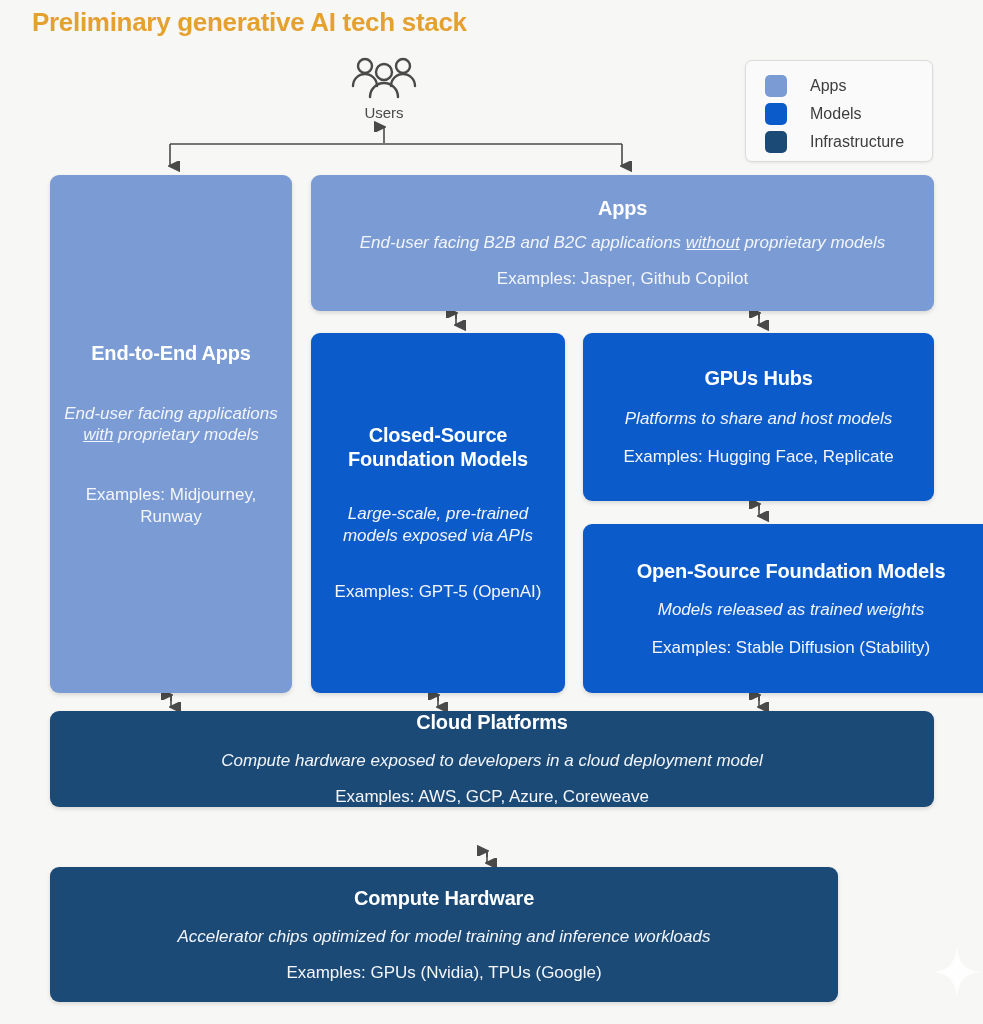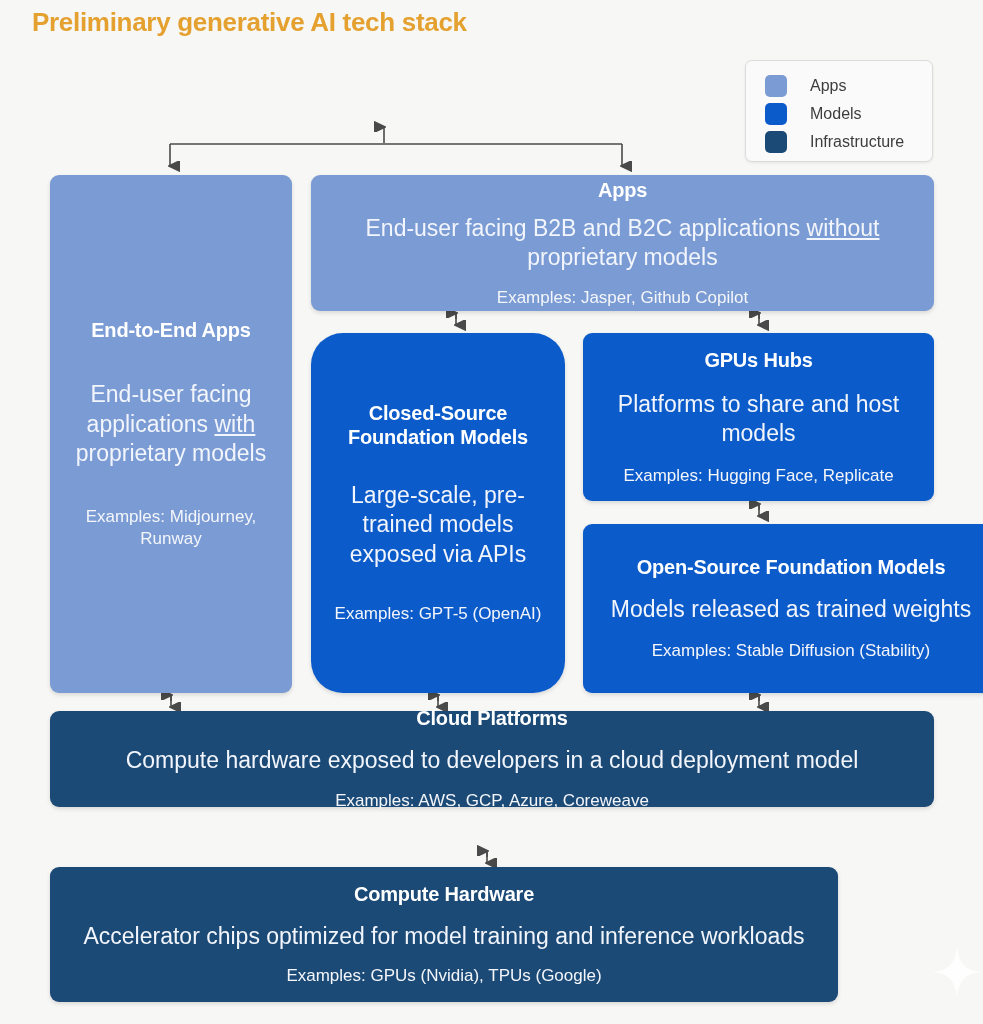--- a/index.html
+++ b/index.html
@@ -98,35 +98,36 @@
     text-align: center;
     padding: 10px 14px;
   }
   .box-title {
     font-size: 20px;
     font-weight: bold;
     line-height: 1.2;
     letter-spacing: -0.2px;
   }
   .box-desc {
-    font-size: 23px;
+    font-size: 17px;
+    font-style: italic;
     line-height: 1.28;
     color: #f2f5fb;
   }
   .box-desc u { text-decoration: underline; }
   .box-examples {
     font-size: 17px;
     line-height: 1.28;
     color: #f4f6fa;
   }
 
   
   #box-e2e       { left: 50px;  top: 175px; width: 242px; height: 518px; }
   #box-apps      { left: 311px; top: 175px; width: 623px; height: 136px; }
-  #box-closed    { left: 311px; top: 333px; width: 254px; height: 360px; border-radius: 32px; }
+  #box-closed    { left: 311px; top: 333px; width: 254px; height: 360px; }
   #box-hubs      { left: 583px; top: 333px; width: 351px; height: 168px; }
   #box-open      { left: 583px; top: 524px; width: 416px; height: 169px; }
   #box-cloud     { left: 50px;  top: 711px; width: 884px; height: 96px; }
   #box-hardware  { left: 50px;  top: 867px; width: 788px; height: 135px; }
 
   #box-e2e .box-title   { margin-bottom: 38px; }
   #box-e2e .box-desc    { margin-bottom: 38px; }
   #box-apps .box-title  { margin-bottom: 12px; }
   #box-apps .box-desc   { margin-bottom: 14px; }
   #box-closed .box-title{ margin-bottom: 32px; }
@@ -164,20 +165,31 @@
     <div class="legend-row">
       <span class="legend-swatch" style="background:#0b5bcb;"></span>
       <span class="legend-label">Models</span>
     </div>
     <div class="legend-row">
       <span class="legend-swatch" style="background:#1b4a77;"></span>
       <span class="legend-label">Infrastructure</span>
     </div>
   </div>
 
+  <div id="users-group">
+    <svg id="users-icon" width="68" height="48" viewBox="0 0 68 48" fill="none" stroke="#4a4a4a" stroke-width="2.4" stroke-linecap="round" stroke-linejoin="round">
+      <circle cx="15" cy="11" r="7"></circle>
+      <path d="M3 31 a12 12 0 0 1 24 0"></path>
+      <circle cx="53" cy="11" r="7"></circle>
+      <path d="M41 31 a12 12 0 0 1 24 0"></path>
+      <circle cx="34" cy="17" r="8"></circle>
+      <path d="M20 42 a14 14 0 0 1 28 0"></path>
+    </svg>
+    <div id="users-label">Users</div>
+  </div>
 
   <svg id="connectors" viewBox="0 0 983 1024" stroke="#4a4a4a" fill="#4a4a4a">
     <defs>
       <marker id="arrow-down" markerWidth="7" markerHeight="7" refX="3.2" refY="6" orient="auto">
         <path d="M0,0 L6.4,0 L3.2,6.8 z" fill="#4a4a4a"></path>
       </marker>
       <marker id="arrow-up" markerWidth="7" markerHeight="7" refX="3.2" refY="6" orient="auto">
         <path d="M0,0 L6.4,0 L3.2,6.8 z" fill="#4a4a4a"></path>
       </marker>
     </defs>

